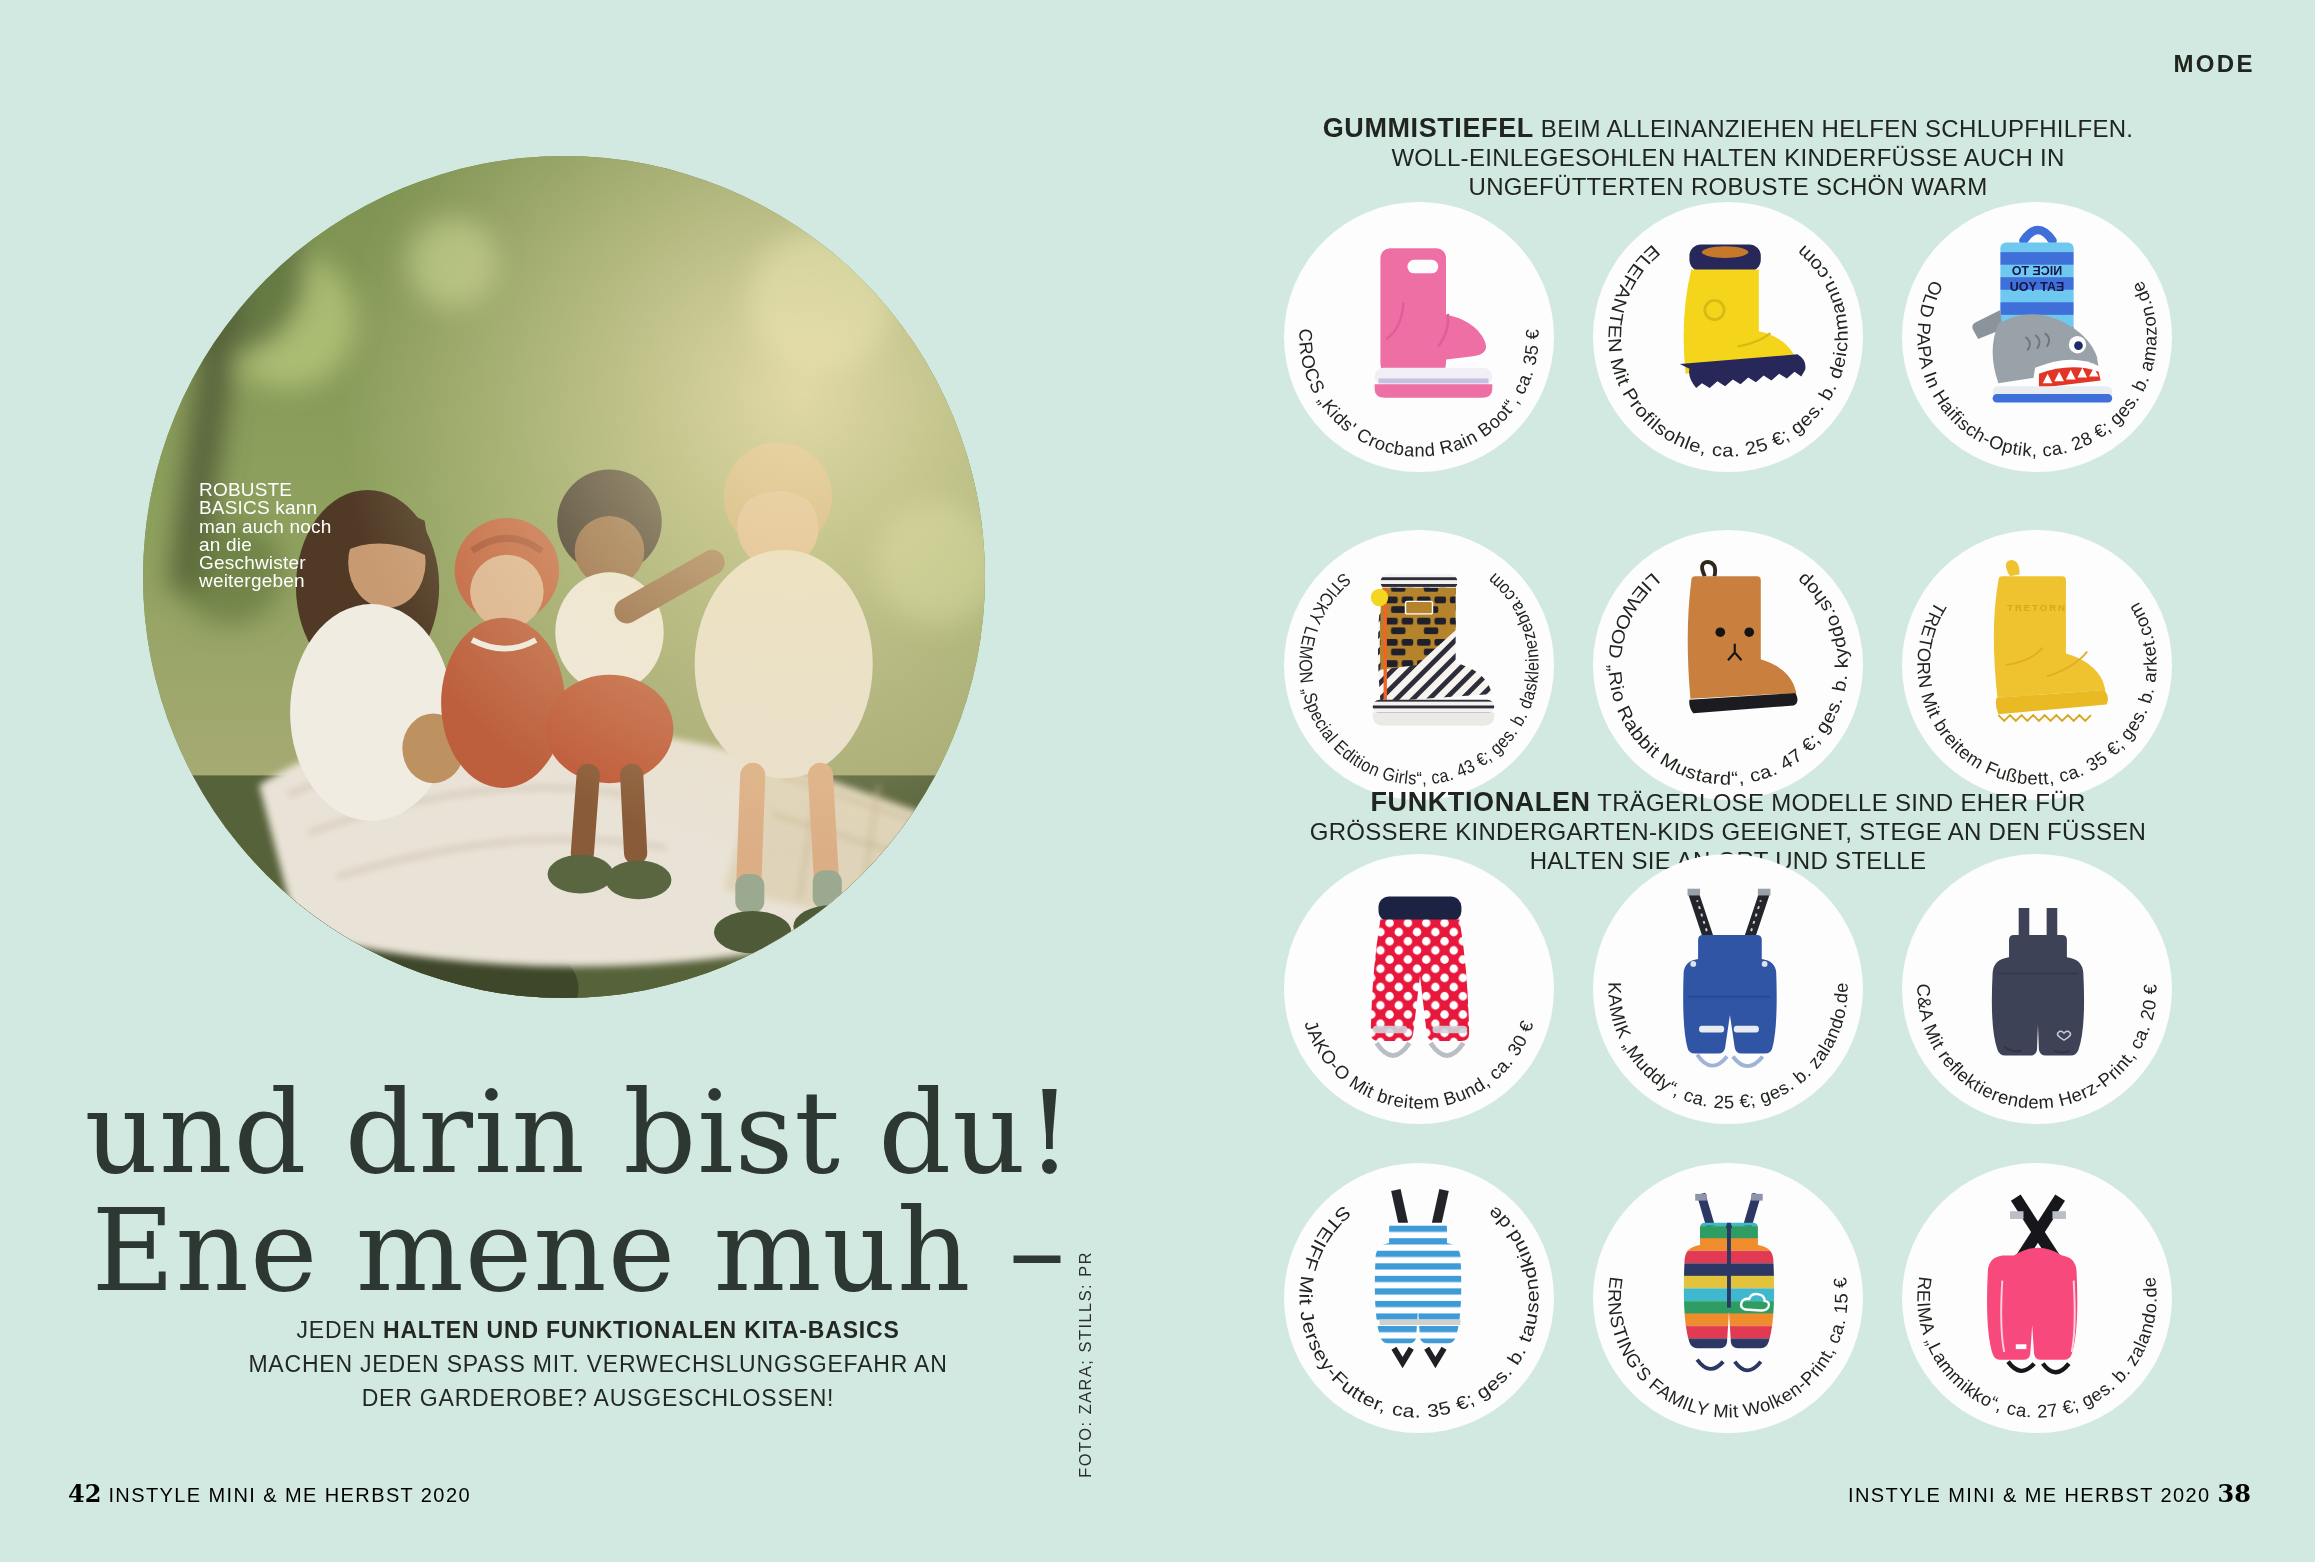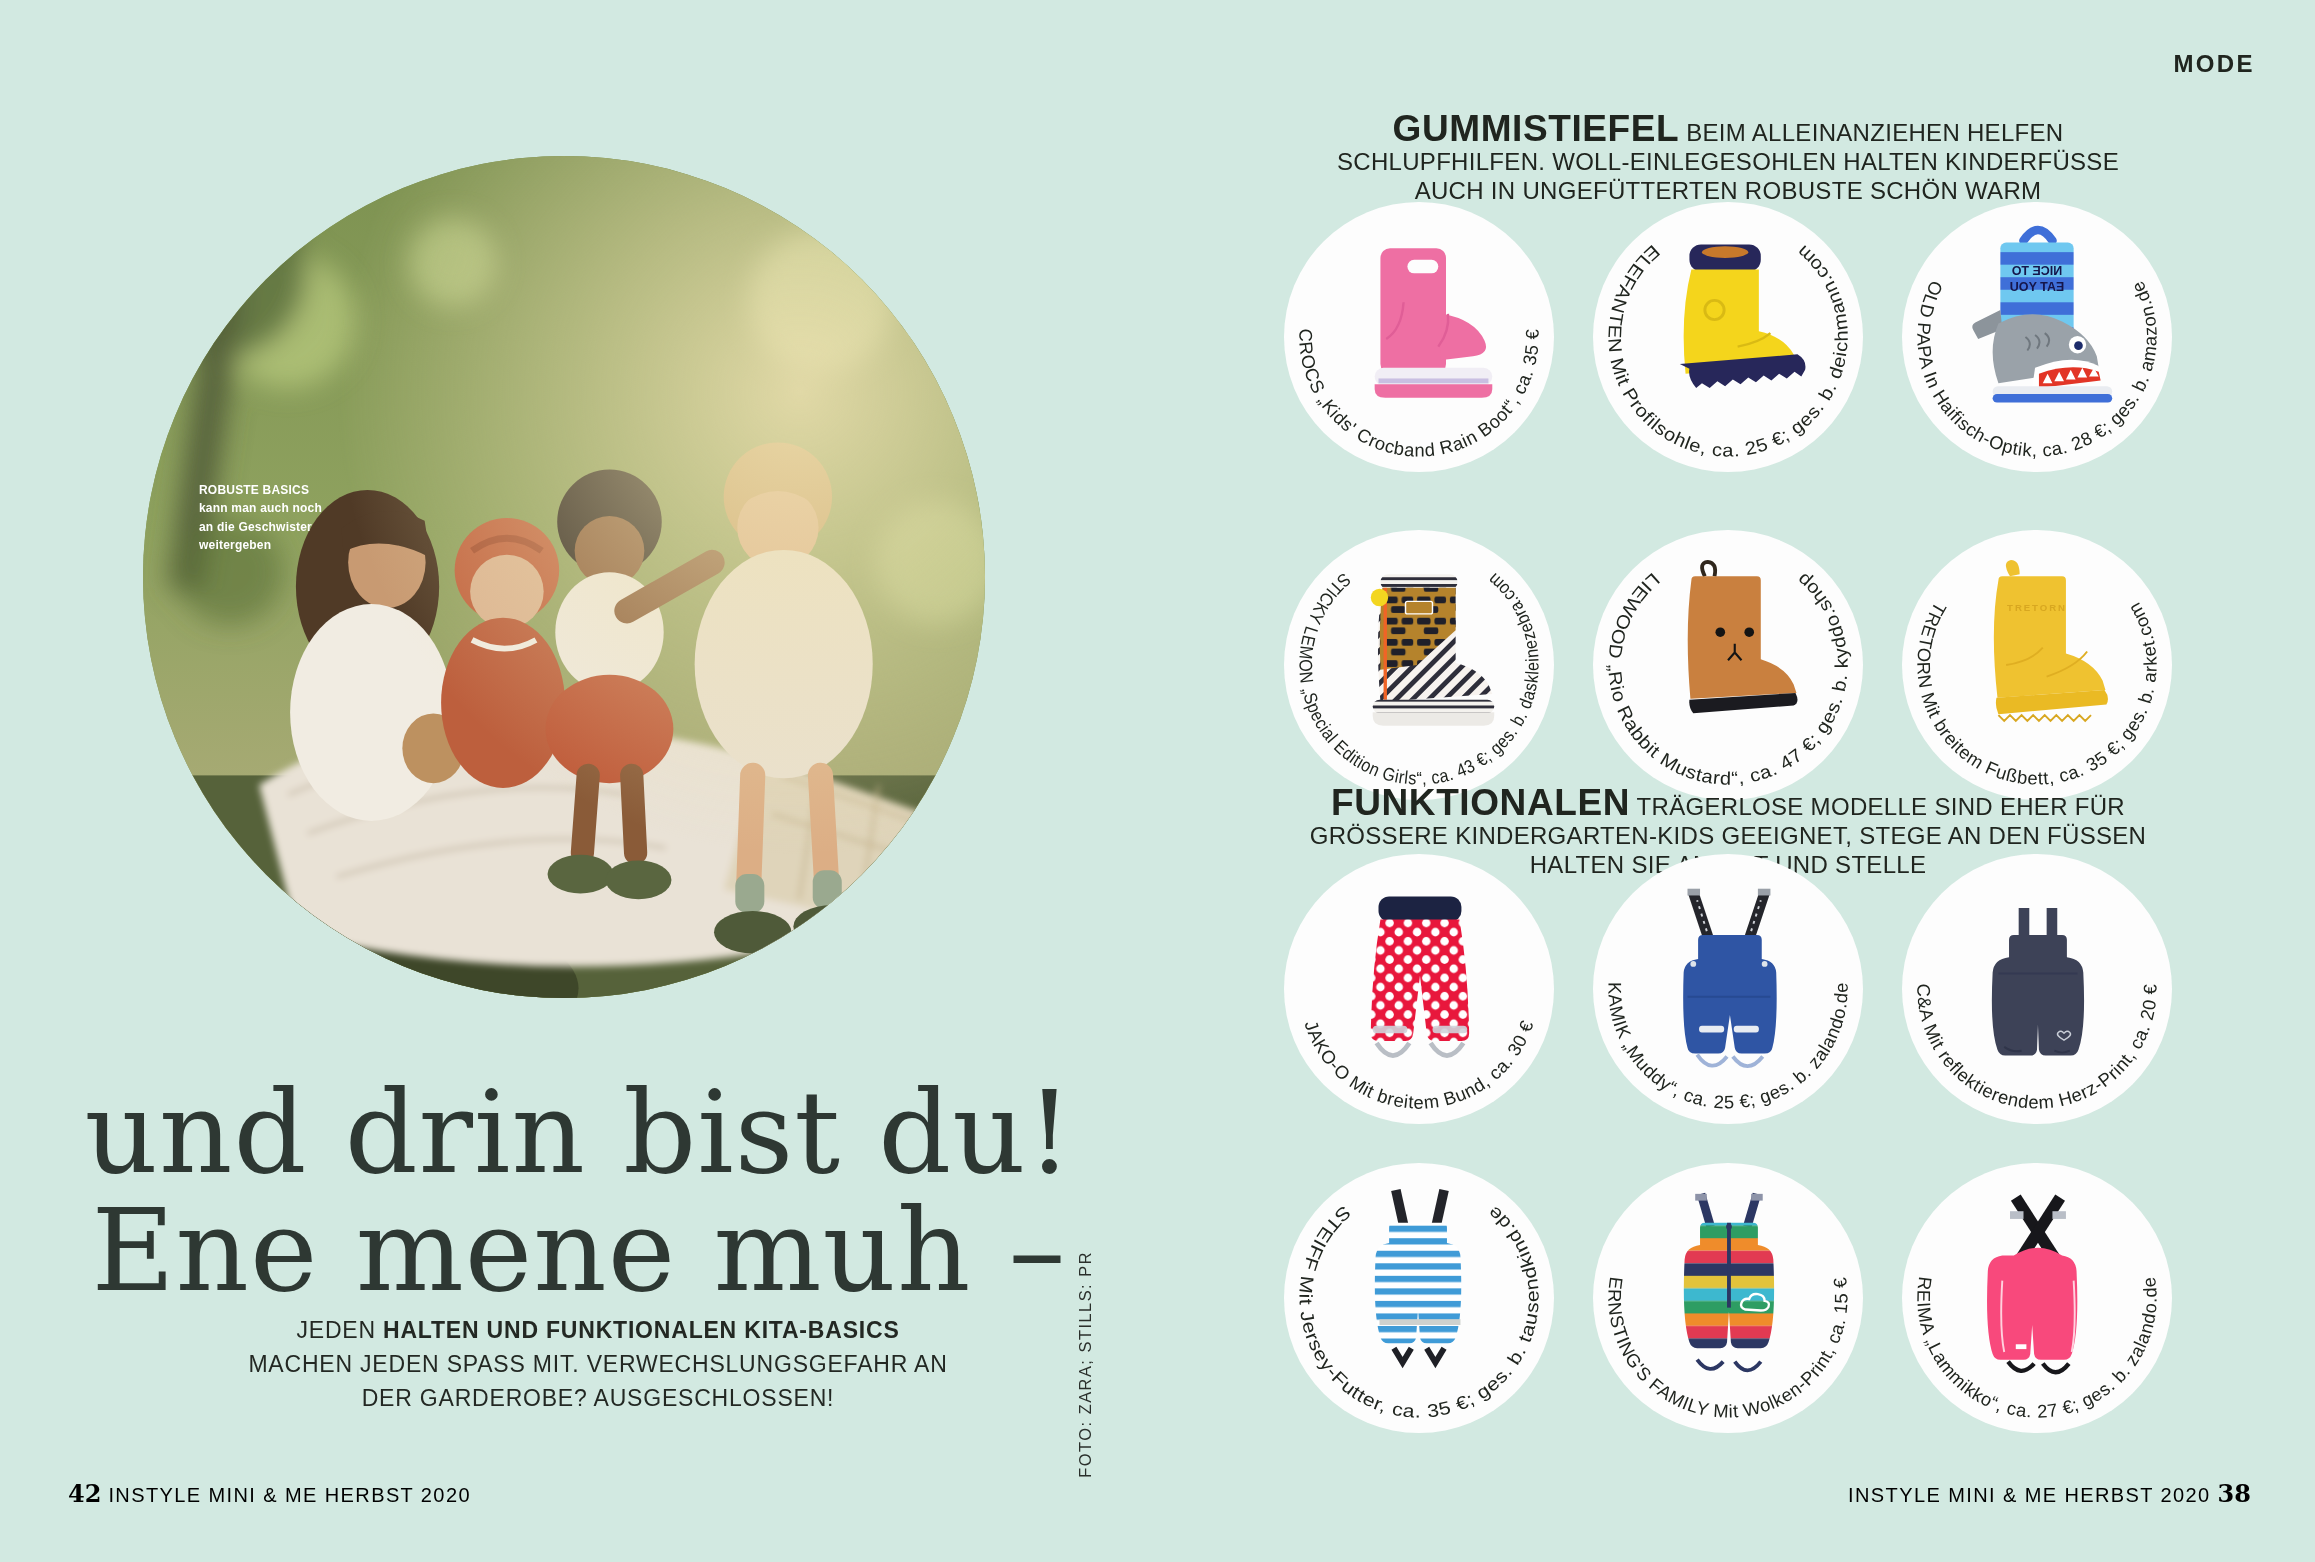--- a/index.html
+++ b/index.html
@@ -3,39 +3,39 @@
 <meta charset="utf-8">
 <style>
   html,body{margin:0;padding:0;background:#8fa39b;}
   .spread{position:relative;width:2315px;height:1562px;background:#d2e9e1;
     font-family:"Liberation Sans",sans-serif;color:#242a26;overflow:hidden;}
   
   .hero-photo{position:absolute;left:143px;top:156px;width:842px;height:842px;
     border-radius:50%;overflow:hidden;background:#7d9251;}
   .hero-photo svg{width:100%;height:100%;display:block;}
   .photo-caption{position:absolute;left:199px;top:481px;width:135px;
-    font-size:12px;line-height:18.3px;color:#ffffff;font-weight:700;letter-spacing:0.2px;}
+    font-size:19px;line-height:18.3px;color:#ffffff;font-weight:400;letter-spacing:0.2px;}
   .headline{position:absolute;left:0;top:1074px;width:1158px;text-align:center;
     font-family:"DejaVu Serif",serif;font-weight:400;color:#2e3833;
     font-size:114px;line-height:118px;letter-spacing:1px;}
   .intro{position:absolute;left:241px;top:1313px;width:714px;text-align:center;
     font-size:23px;line-height:34px;letter-spacing:0.8px;font-weight:500;color:#232823;}
   .intro b{font-weight:800;}
   .footer{position:absolute;bottom:54px;font-size:20px;letter-spacing:1.4px;color:#000000;}
   .footer-left{left:68px;}
   .footer-right{right:64px;}
   .footer .num{font-family:"DejaVu Serif",serif;font-weight:700;font-size:24px;letter-spacing:0;}
   .photo-credit{position:absolute;left:1076px;top:1251px;writing-mode:vertical-rl;
     transform:rotate(180deg);font-size:16.4px;letter-spacing:1.5px;color:#2a2f2b;font-weight:500;}
   
   .mode-tag{position:absolute;top:42px;right:60px;font-size:24px;font-weight:700;
     letter-spacing:2.4px;color:#20251f;margin-top:8px;}
   .section-head{position:absolute;left:1309px;width:838px;text-align:center;
     font-size:24px;line-height:29px;font-weight:500;letter-spacing:0.3px;color:#20251f;}
-  .section-head b{font-size:37px;font-weight:800;letter-spacing:0.6px;}
+  .section-head b{font-size:27px;font-weight:800;letter-spacing:0.6px;}
   .sh-1{top:114px;}
   .sh-2{top:788px;}
   .circle{position:absolute;width:270px;height:270px;border-radius:50%;background:#fdfdfd;}
   .circle svg{width:100%;height:100%;display:block;}
   .curved-text{font-size:19px;letter-spacing:.6px;fill:#20251f;text-anchor:middle;
     font-family:"Liberation Sans",sans-serif;}
   .boot-word{font-family:"Liberation Sans",sans-serif;font-weight:700;}
 </style>
 </head>
 <body>

